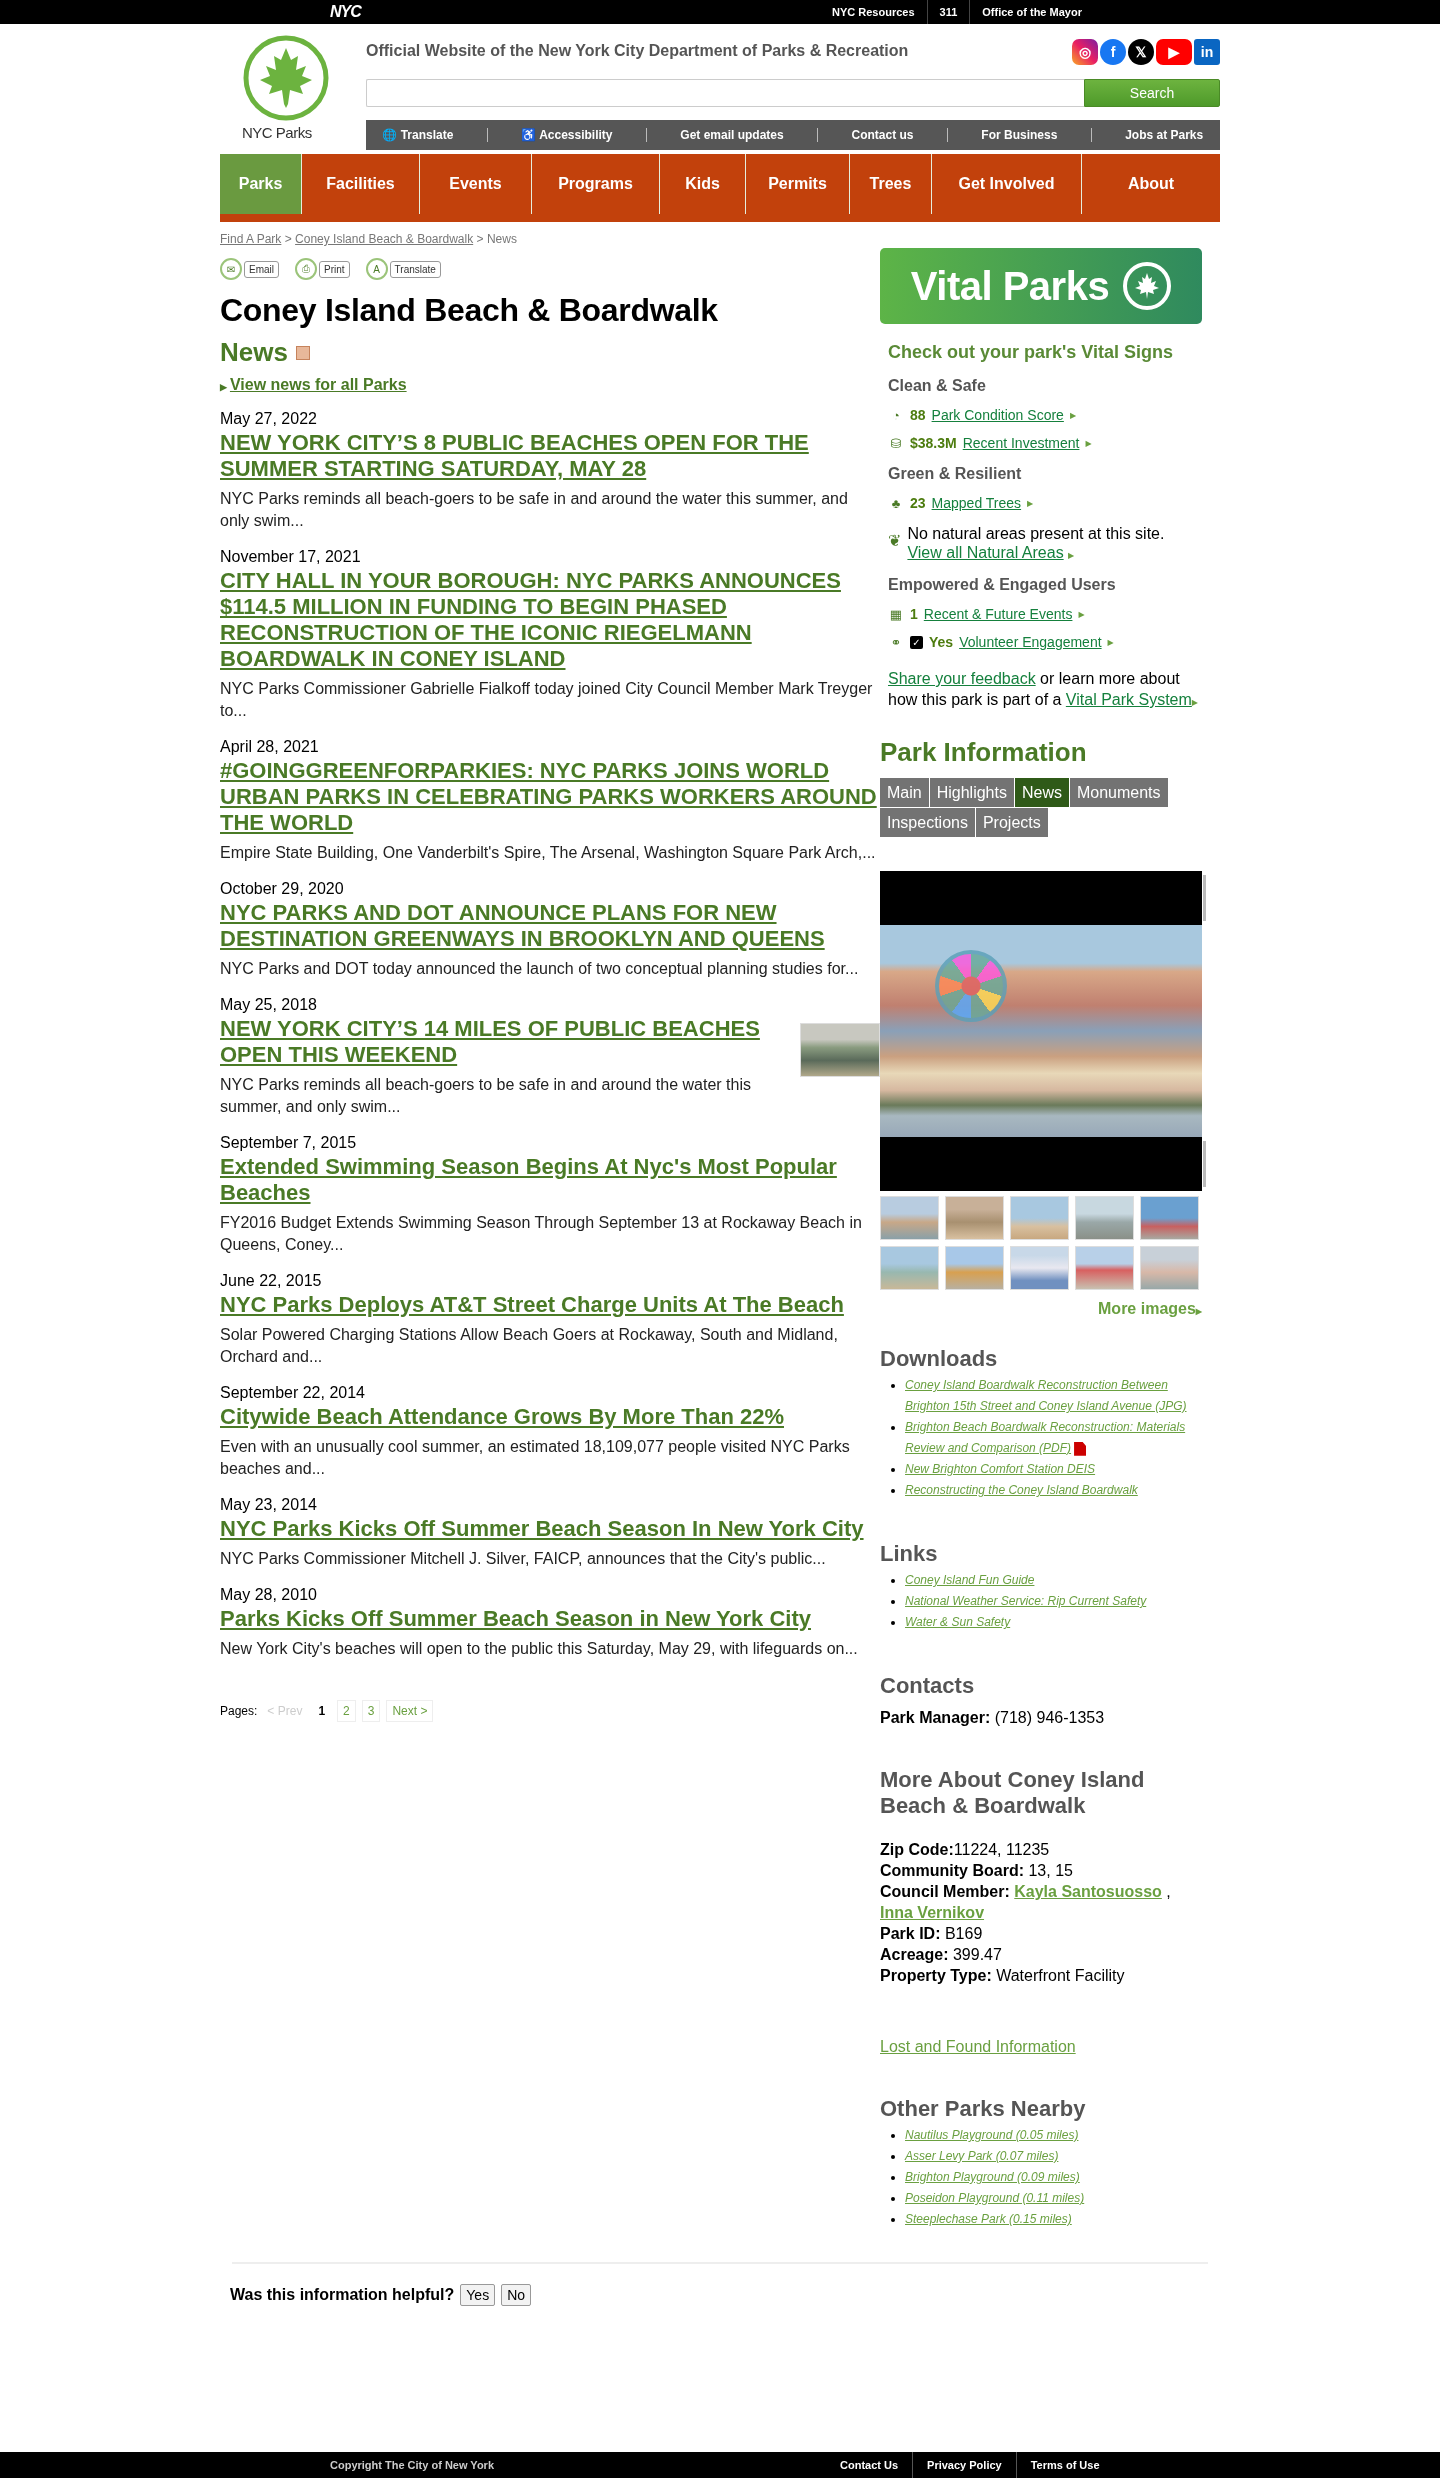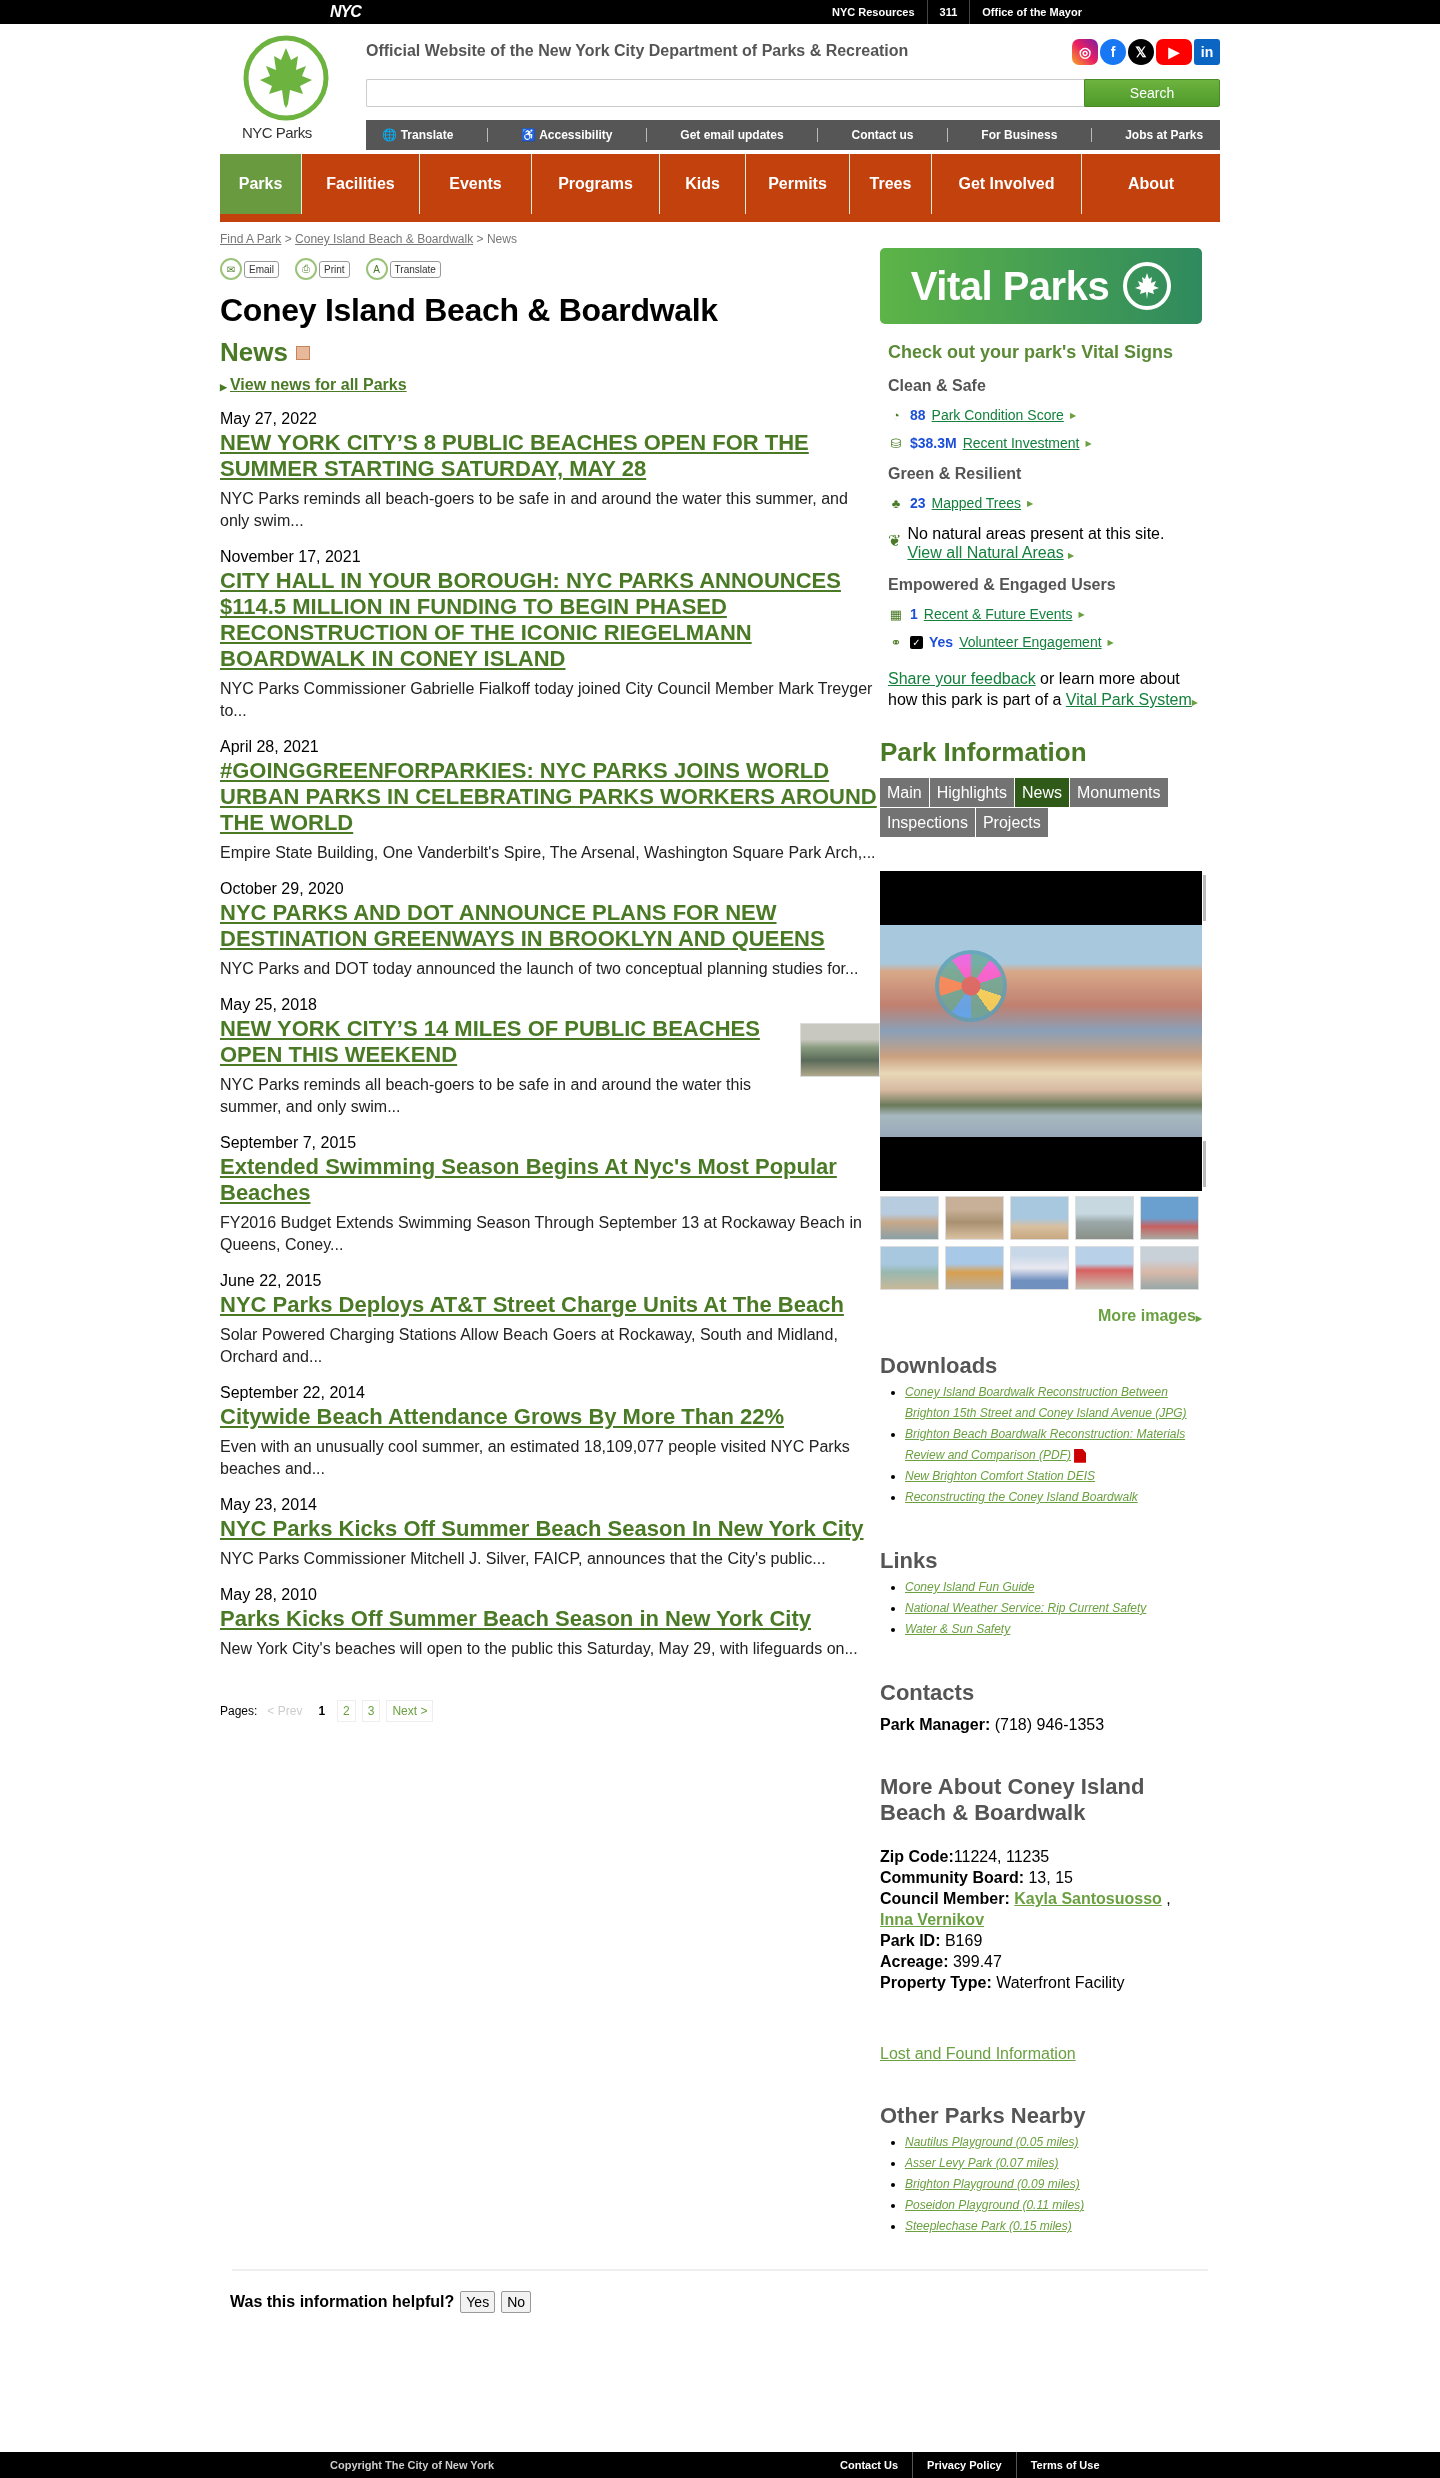--- a/index.html
+++ b/index.html
@@ -69,41 +69,41 @@
   .pager .cur { font-weight: bold; color: #000; padding: 3px 6px; }
   .pager a { color: #6aa040; text-decoration: none; border: 1px solid #eee; padding: 3px 5px; }
 
   
   .vital-banner { height: 76px; border-radius: 5px; background: linear-gradient(90deg,#5db447,#2f8a5e); display: flex; align-items: center; justify-content: center; gap: 14px; color: #fff; font-size: 40px; font-weight: bold; letter-spacing: -0.5px; }
   .vital-banner .leafc { width: 48px; height: 48px; border: 4px solid #fff; border-radius: 50%; display: flex; align-items: center; justify-content: center; }
   .vs-title { color: #5a8a36; font-size: 18px; font-weight: bold; margin: 18px 0 0 8px; }
   .vs-sub { color: #555; font-size: 16px; font-weight: bold; margin: 14px 0 0 8px; }
   .vs-row { display: flex; align-items: center; gap: 6px; margin: 12px 0 0 8px; font-size: 14px; }
   .vs-row .ic { width: 16px; height: 16px; color: #4a7a26; font-size: 13px; display: inline-flex; align-items: center; justify-content: center; }
-  .vs-row .val { font-weight: bold; color: #1d4ed8; }
+  .vs-row .val { font-weight: bold; color: #4d7c0f; }
   .vs-row a, .vs-na a, .vs-foot a { color: #15803d; font-weight: normal; }
   .vs-row .arr, .vs-na .arr, .vs-foot .arr { font-size: 8px; color: #6aa040; }
   .vs-na { display: flex; gap: 6px; margin: 12px 0 0 8px; font-size: 16px; }
   .vs-na .txt { color: #000; line-height: 21px; }
   .checkbox { width: 13px; height: 13px; background: #000; color: #fff; font-size: 10px; display: inline-flex; align-items: center; justify-content: center; border-radius: 2px; }
   .vs-foot { margin: 18px 0 0 8px; font-size: 16px; line-height: 21px; color: #000; }
 
   .pi-title { color: #4a7a26; font-size: 26px; font-weight: bold; margin-top: 24px; }
   .pi-tabs { display: flex; flex-wrap: wrap; margin-top: 10px; width: 300px; gap: 1px; }
   .pi-tabs a { background: #737373; color: #fff; text-decoration: none; font-size: 16px; padding: 4px 7px; height: 29px; line-height: 21px; }
   .pi-tabs a.active { background: #2f5a18; }
 
   .gallery { margin-top: 34px; width: 322px; }
   .gal-black { height: 54px; background: #000; position: relative; }
   .gal-black::after { content: ""; position: absolute; right: -4px; top: 4px; width: 3px; height: 46px; background: #bbb; border-left: 1px solid #fff; }
   .gal-photo { height: 212px; background: linear-gradient(#a8c8de 0%, #a8c8de 18%, #d8a888 22%, #c08070 38%, #8aa0b8 50%, #caa080 62%, #e8d8b8 70%, #d6b8a0 78%, #6a7a5a 85%, #a8b8c0 90%, #98a8b8 100%); position: relative; overflow: hidden; }
   .gal-photo .wheel { position: absolute; left: 55px; top: 25px; width: 72px; height: 72px; border-radius: 50%; border: 4px solid #5aa0b8; background: radial-gradient(circle,#e06060 0 20%, transparent 22%), conic-gradient(#6a9 0 10%, #f5d 10% 20%, #6a9 20% 30%, #fd5 30% 40%, #6a9 40% 50%, #5af 50% 60%, #6a9 60% 70%, #f85 70% 80%, #6a9 80% 90%, #f5d 90%); opacity: 0.8; }
   .thumbs { display: grid; grid-template-columns: repeat(5, 59px); gap: 6px; margin-top: 5px; }
   .thumbs span { height: 44px; display: block; border: 1px solid #ddd; }
-  .more-images { text-align: right; margin-top: 17px; font-size: 16px; font-weight: bold; }
+  .more-images { text-align: right; margin-top: 10px; font-size: 16px; font-weight: bold; }
   .more-images a { color: #6aa040; text-decoration: none; }
   .more-images .arr { font-size: 8px; color: #6aa040; }
 
   .sec-h { color: #555; font-size: 22px; font-weight: bold; margin-top: 40px; }
   .sec-h.first { margin-top: 28px; }
   ul.links { list-style: disc; margin: 3px 0 0 25px; font-size: 12px; line-height: 21px; font-style: italic; }
   ul.links li { color: #000; }
   ul.links a { color: #6aa040; }
   .pdf-ic { display: inline-block; width: 12px; height: 14px; background: #c00; margin-left: 3px; vertical-align: middle; clip-path: polygon(0 0, 70% 0, 100% 30%, 100% 100%, 0 100%); }
   .contact-line { font-size: 16px; margin-top: 10px; color: #000; }

